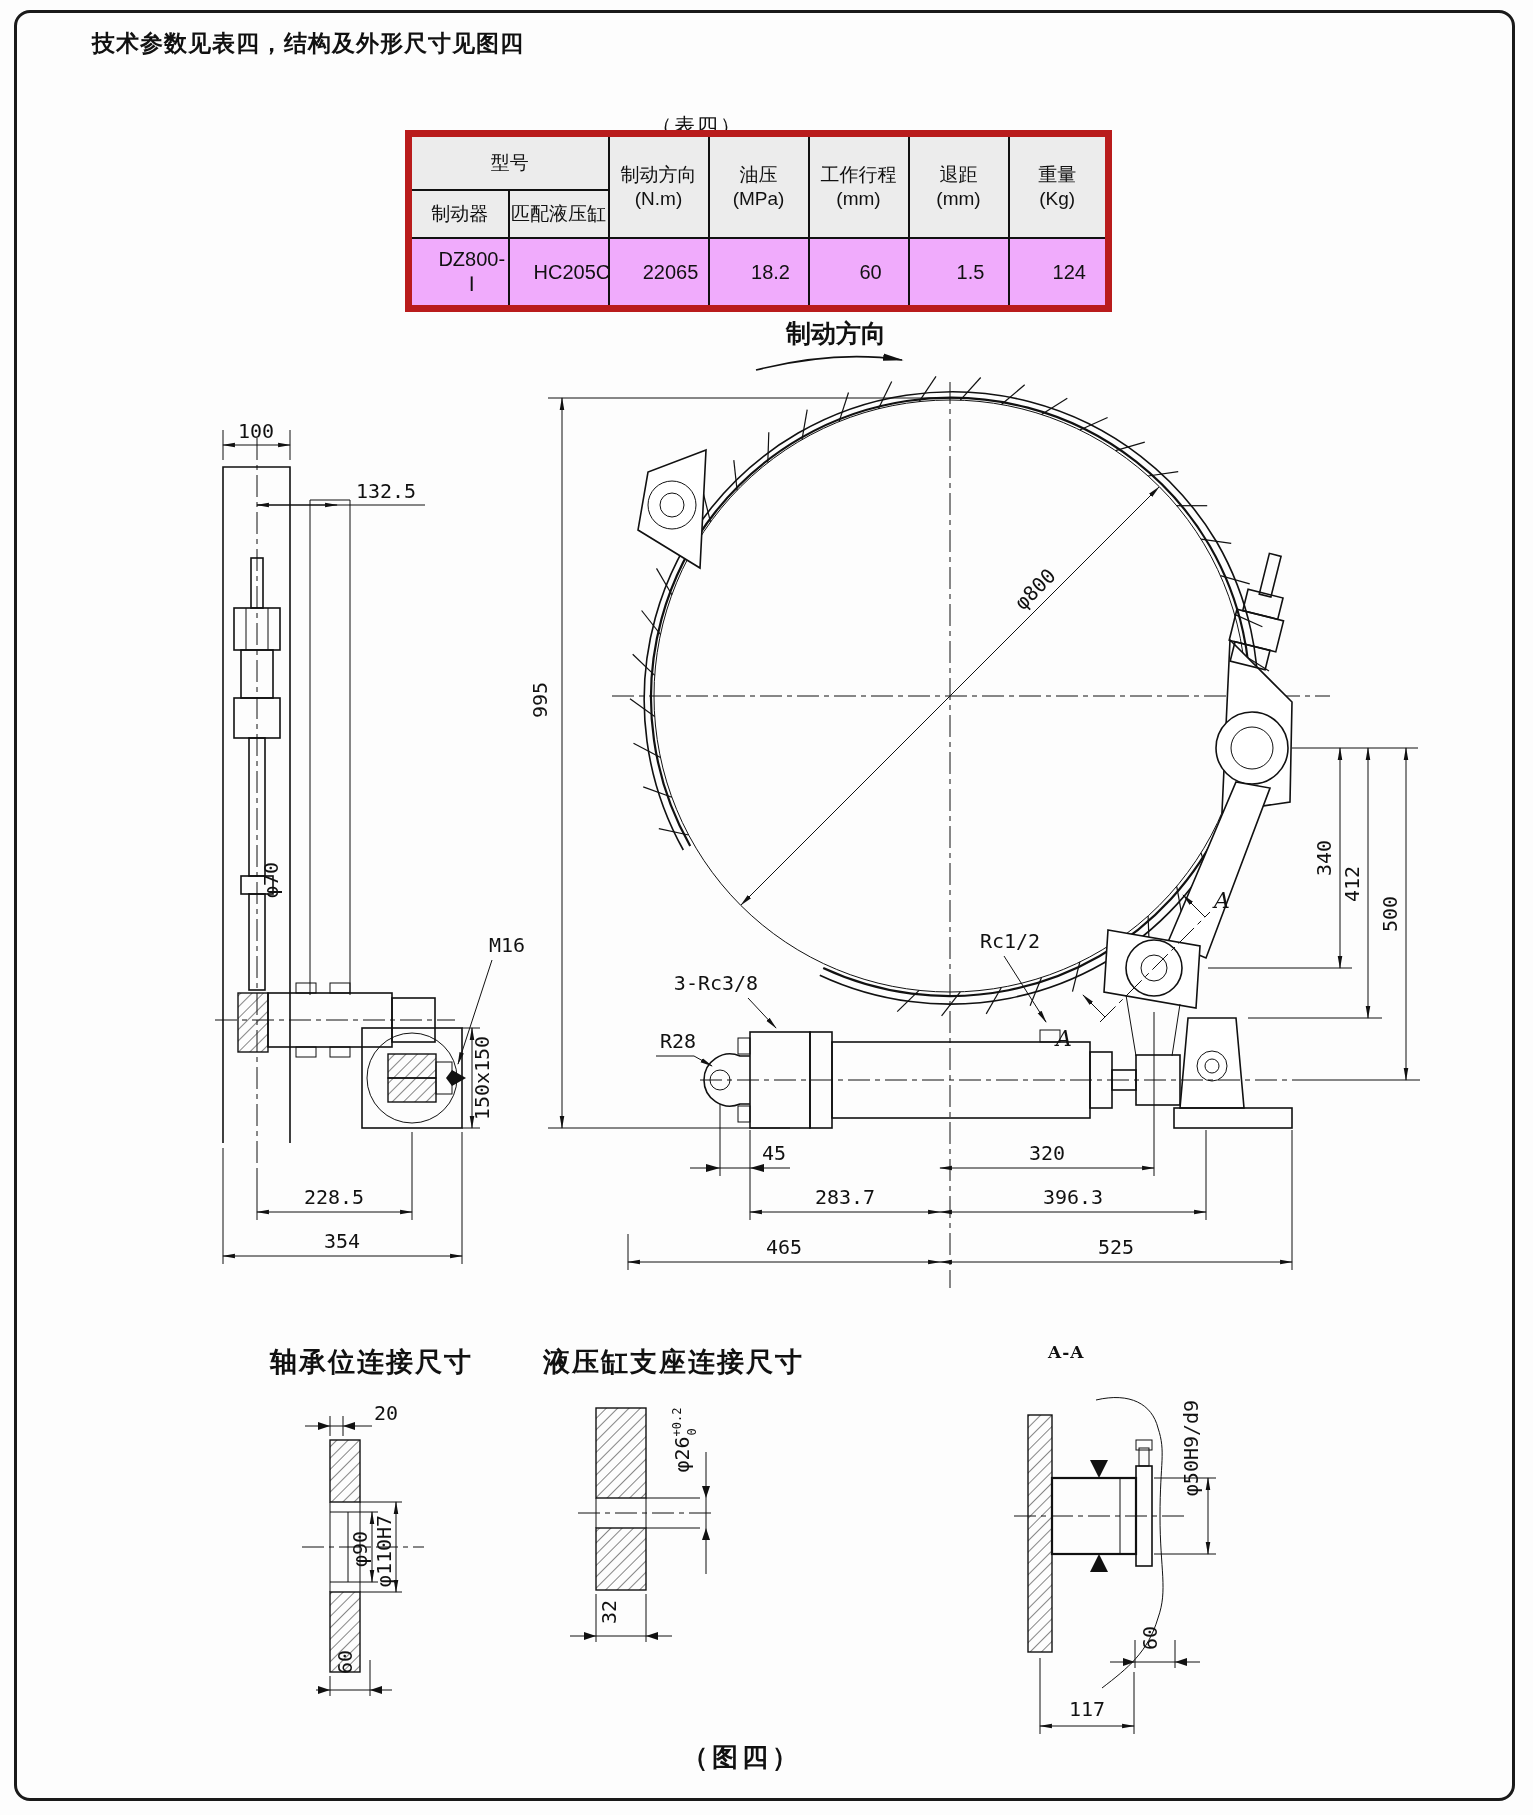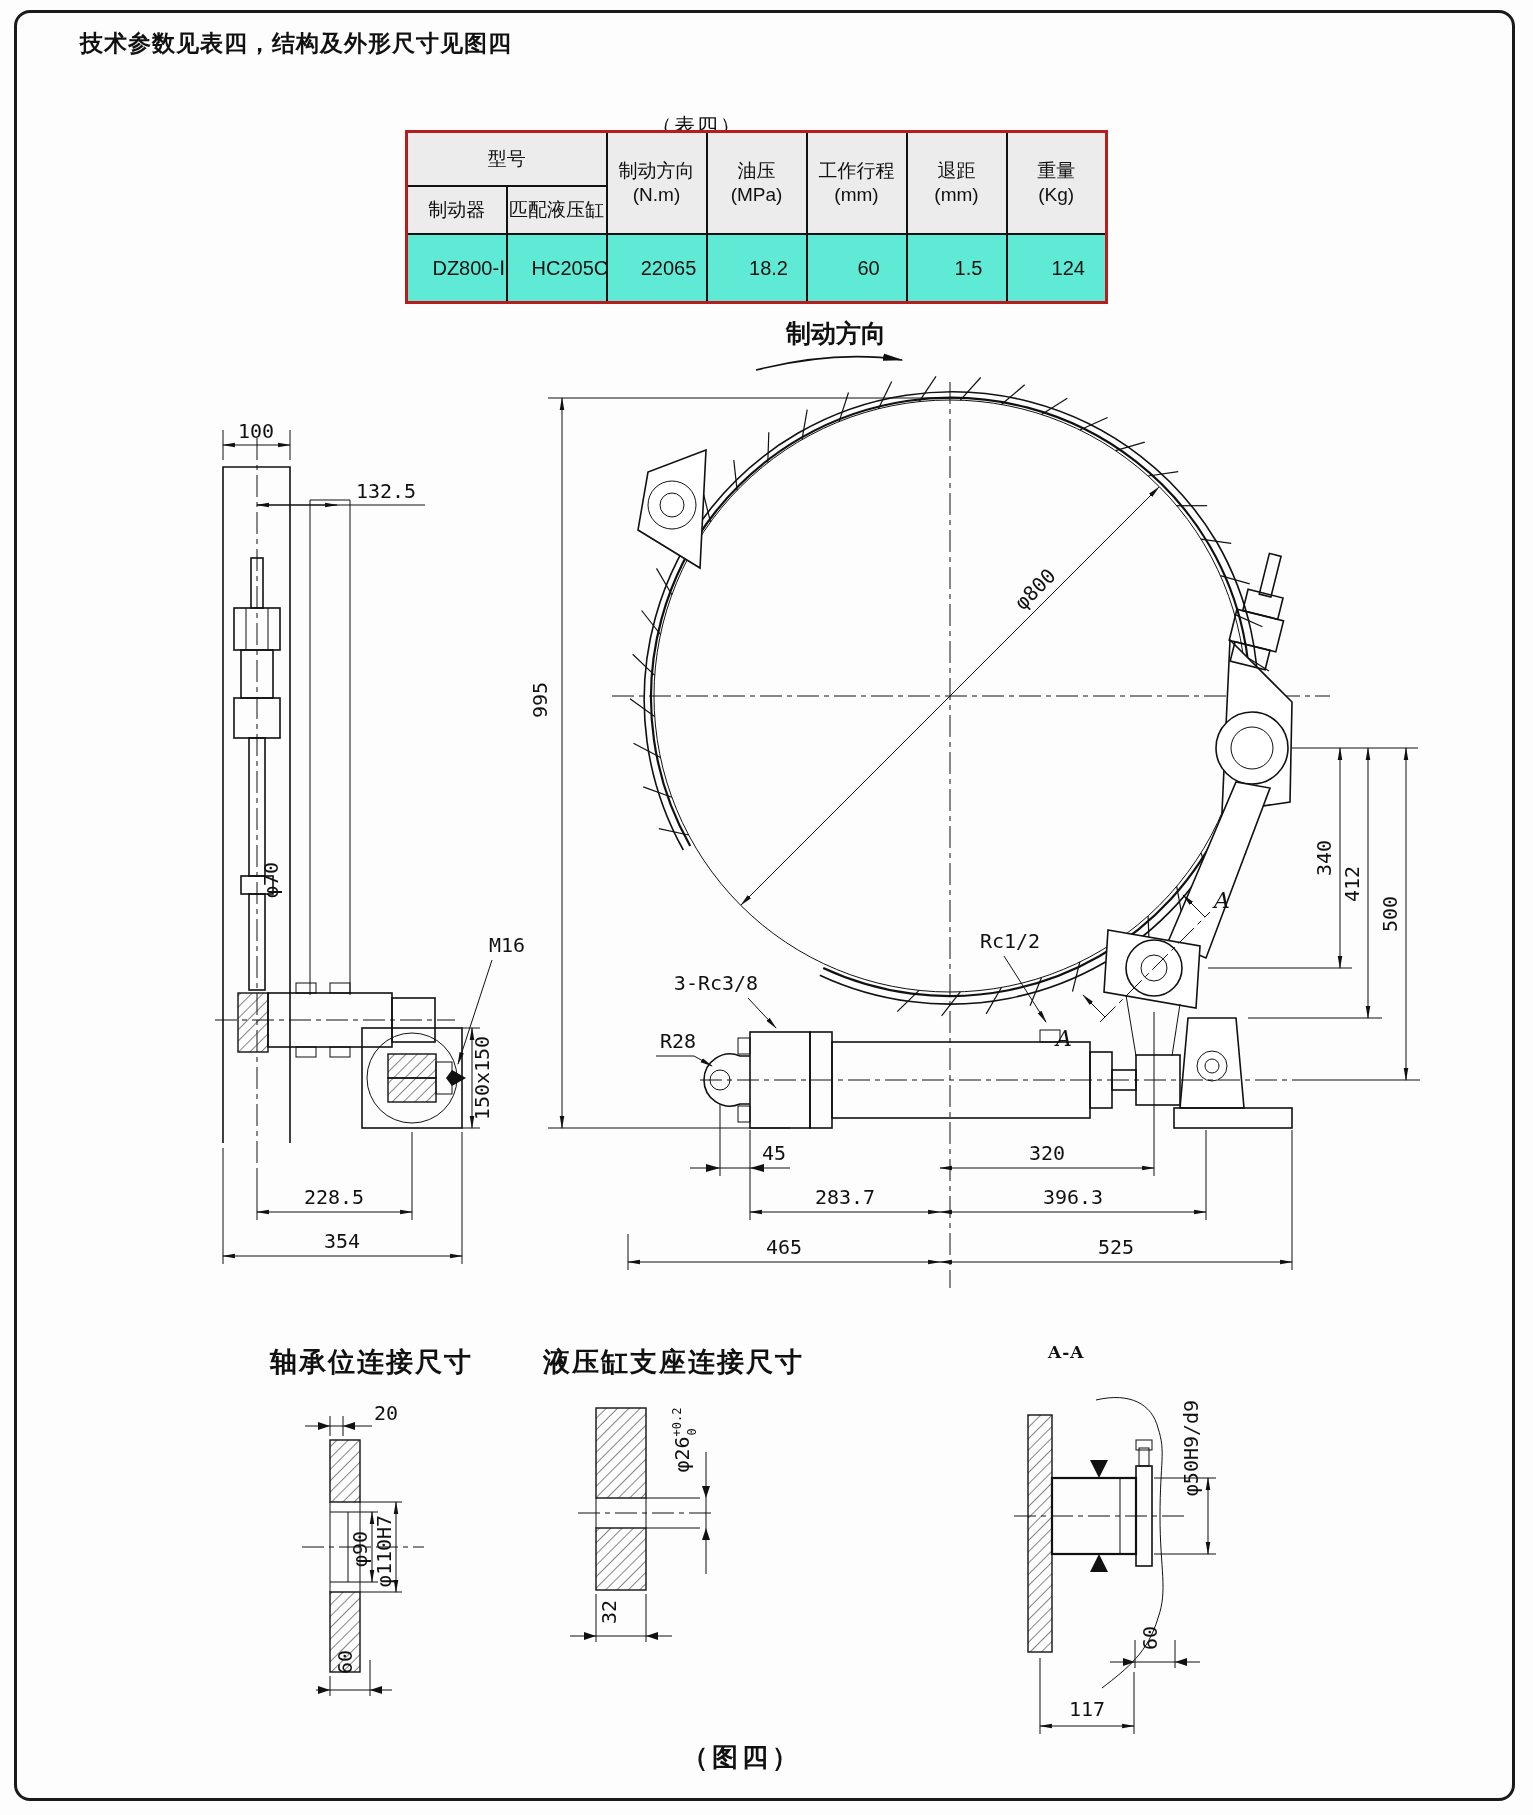--- a/index.html
+++ b/index.html
@@ -9,21 +9,21 @@
   }
   .frame{position:absolute;left:14px;top:10px;width:1501px;height:1791px;
     border:3px solid #1a1a1a;border-radius:16px;box-sizing:border-box;}
   .abs{position:absolute;}
   .note{font-size:23px;font-weight:600;letter-spacing:1px;}
   .tcap{font-size:21px;letter-spacing:2px;text-align:center;width:170px;margin-top:32px;}
   .dtitle{font-size:27px;font-weight:700;letter-spacing:2px;}
   .stitle{font-size:17px;font-weight:600;font-family:"DejaVu Serif",serif;letter-spacing:1px;}
   .fcap{font-size:26px;font-weight:700;letter-spacing:4px;text-align:center;width:240px;}
 
-  table.spec{border-collapse:collapse;border:3px solid #b91c1c;table-layout:fixed;width:700px;background:#5eead4;}
+  table.spec{border-collapse:collapse;border:7px solid #b91c1c;table-layout:fixed;width:700px;background:#f0abfc;}
   table.spec td{border:2px solid #111;text-align:center;vertical-align:middle;
     font-size:20px;padding:0;line-height:1.25;}
   table.spec td.hd{background:#ececec;font-size:19px;}
   table.spec tr.r1 td{height:52px;}
   table.spec tr.r2 td{height:46px;}
   table.spec tr.r3 td{height:66px;font-size:20px;padding-left:24px;}
 
   svg{position:absolute;left:0;top:0;}
   svg .ln{stroke:#111;fill:none;stroke-width:1.6;}
   svg .lt{stroke:#111;fill:none;stroke-width:1;}
@@ -35,21 +35,21 @@
   svg text{fill:#111;stroke:none;font-family:"DejaVu Sans Mono",monospace;font-size:20px;text-anchor:middle;}
   svg text.cn{font-family:"Liberation Sans",sans-serif;font-weight:700;font-size:25px;}
   svg text.sa{font-family:"DejaVu Serif",serif;font-style:italic;font-size:22px;}
   svg [data-name="drum-ticks"] line{stroke:#111;stroke-width:1.2;}
 </style>
 </head>
 <body>
 
 <div class="frame" data-name="page-border"></div>
 
-<div class="abs note" style="left:80px;top:28px;" data-name="top-note">技术参数见表四，结构及外形尺寸见图四</div>
+<div class="abs note" style="left:92px;top:28px;" data-name="top-note">技术参数见表四，结构及外形尺寸见图四</div>
 <div class="abs tcap" style="left:612px;top:80px;" data-name="table-caption">（表四）</div>
 
 <div class="abs" style="left:405px;top:130px;" data-name="spec-table-wrap">
   <table class="spec" data-name="spec-table">
     <colgroup>
         <col style="width:100px">
         <col style="width:100px">
         <col style="width:100px">
         <col style="width:100px">
         <col style="width:100px">

